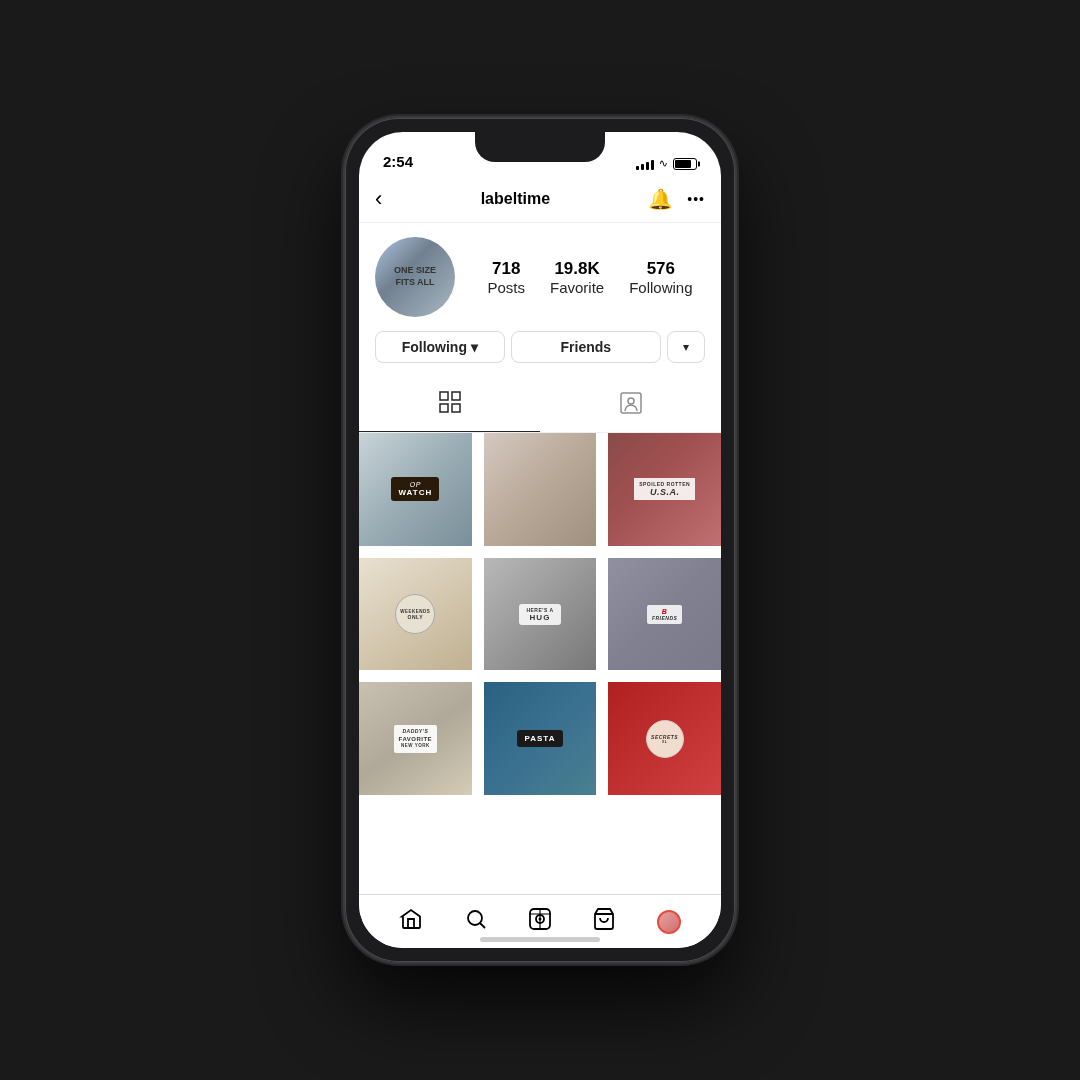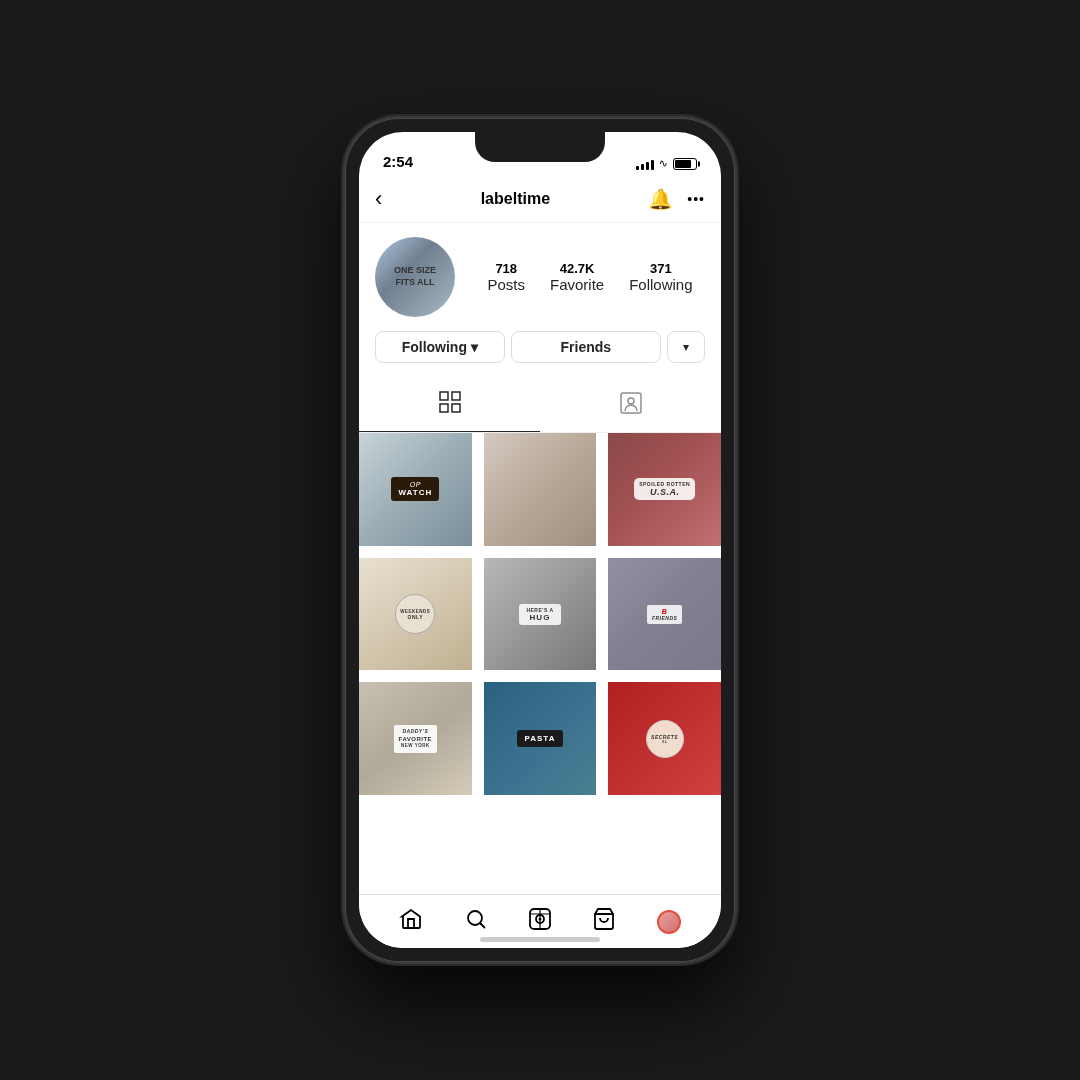--- a/index.html
+++ b/index.html
@@ -209,21 +209,21 @@
       justify-content: space-around;
     }
 
     .stat-item {
       display: flex;
       flex-direction: column;
       align-items: center;
     }
 
     .stat-number {
-      font-size: 13px;
+      font-size: 17px;
       font-weight: 700;
       color: #000;
     }
 
     .stat-label {
       font-size: 15px;
       color: #262626;
     }
 
     .bio-section {
@@ -482,25 +482,25 @@
           <div class="avatar-container">
             <div class="avatar-img" style="white-space:pre;">ONE SIZE
 FITS ALL</div>
           </div>
           <div class="stats-row">
             <div class="stat-item">
               <span class="stat-number">718</span>
               <span class="stat-label">Posts</span>
             </div>
             <div class="stat-item">
-              <span class="stat-number">42.7K</span>
+              <span class="stat-number">19.8K</span>
               <span class="stat-label">Favorite</span>
             </div>
             <div class="stat-item">
-              <span class="stat-number">371</span>
+              <span class="stat-number">576</span>
               <span class="stat-label">Following</span>
             </div>
           </div>
         </div>
 
 
         <div class="action-buttons">
           <button class="btn-following">
             <span>Following</span>
             <span>▾</span>
@@ -548,21 +548,21 @@
         </div>
 
         <div class="grid-item photo-2">
           <div class="photo-label">
             
           </div>
         </div>
 
         <div class="grid-item photo-3">
           <div class="photo-label">
-            <div class="label-tag light" style="font-size:5px; text-align:center; background:rgba(255,255,255,0.88); color:#333; padding:3px 5px; border-radius:5px;">
+            <div class="label-tag light" style="font-size:5px; text-align:center; background:rgba(255,255,255,0.88); color:#333; padding:3px 5px; border-radius:0;">
               <div style="font-size:5px;">SPOILED ROTTEN</div>
               <div style="font-size:9px; font-style:italic; font-weight:800;">U.S.A.</div>
             </div>
           </div>
         </div>
 
         <div class="grid-item photo-4">
           <div class="photo-label">
             <div class="label-tag colored" style="font-size:5.5px; text-align:center; border-radius:50%; width:40px; height:40px; display:flex;align-items:center;justify-content:center; border:1px solid #aaa; background:#e8e0d0; color:#333;">
               <div>

